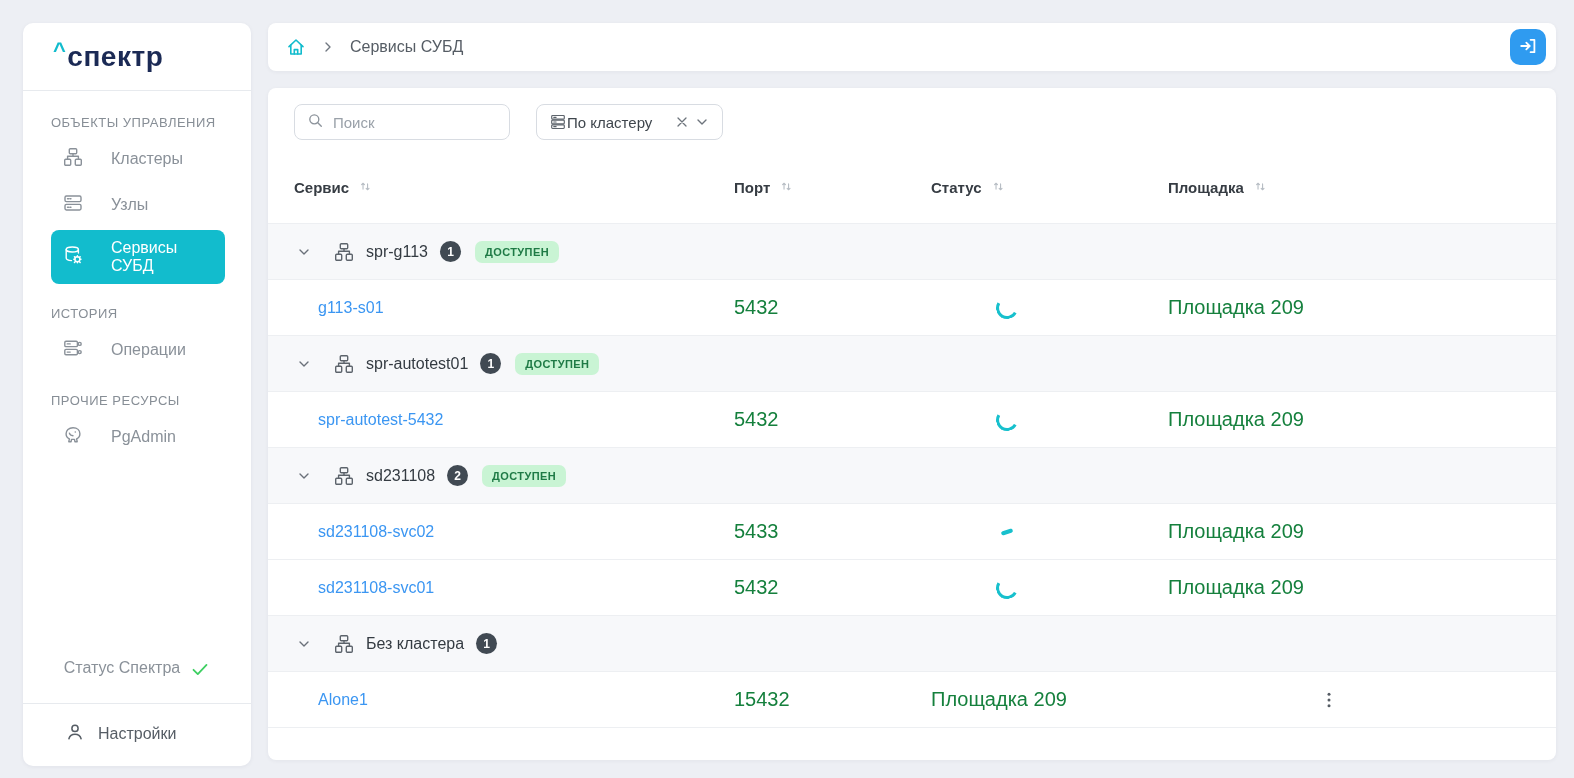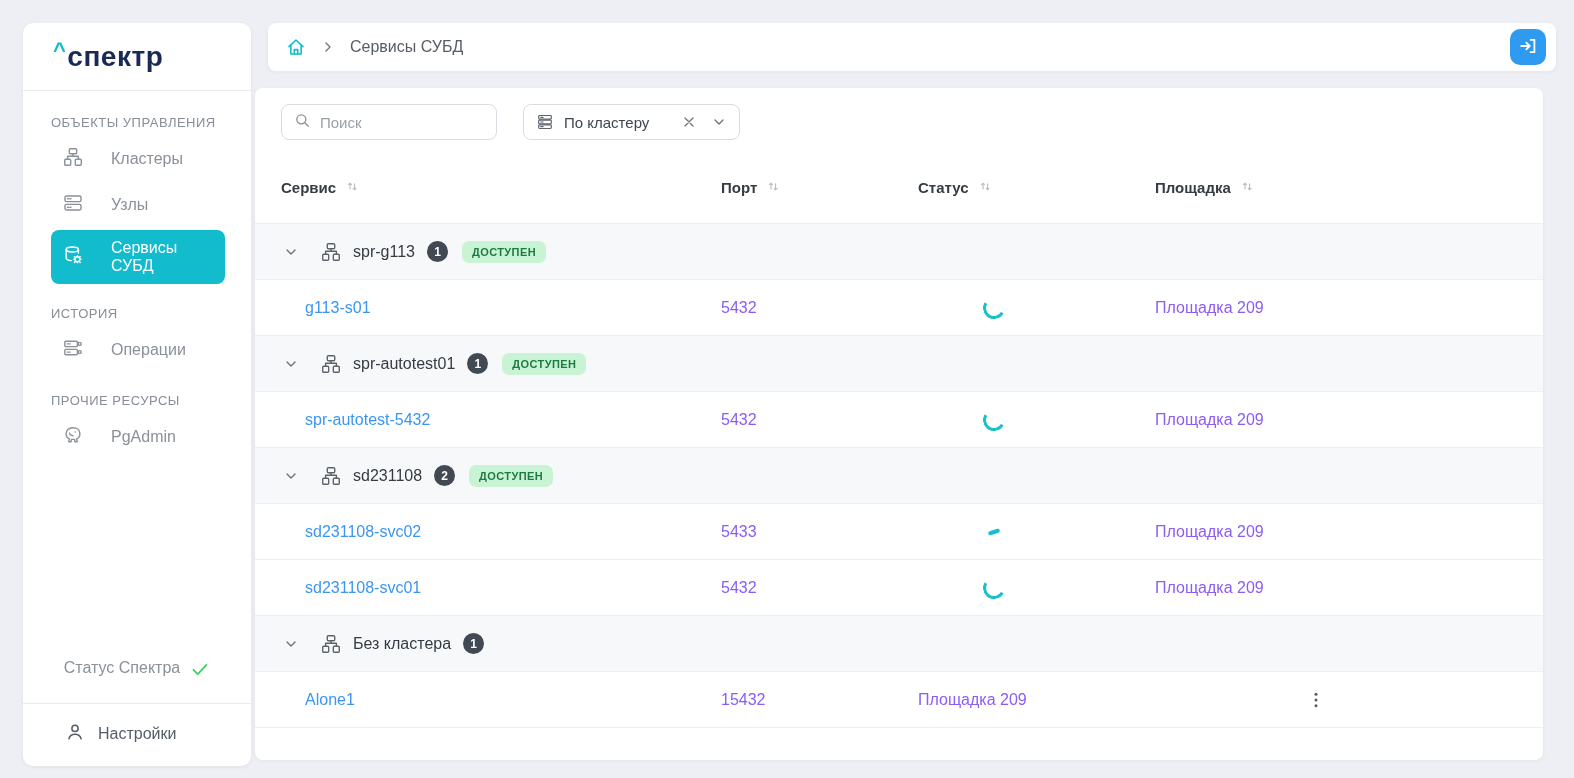--- a/index.html
+++ b/index.html
@@ -40,31 +40,31 @@
     display:flex; align-items:center; padding:0 10px 0 18px;}
   .crumbs{display:flex; align-items:center; gap:14px; flex:1;}
   .crumbs .home svg{width:20px; height:20px; color:var(--accent); display:block; cursor:pointer;}
   .crumbs .chev svg{width:16px; height:16px; color:#707780; display:block;}
   .crumb-label{font-size:16px; color:#565d65;}
   .login-btn{width:36px; height:36px; border-radius:10px; background:var(--btn-blue); border:none;
     display:flex; align-items:center; justify-content:center; cursor:pointer;}
   .login-btn svg{width:20px; height:20px; color:#fff;}
 
   
-  .content{position:absolute; left:255px; top:88px; width:1288px; height:672px; background:#fff;
+  .content{position:absolute; left:268px; top:88px; width:1288px; height:672px; background:#fff;
     border-radius:8px; box-shadow:0 1px 4px rgba(30,40,60,.05); overflow:hidden;}
   .toolbar{display:flex; align-items:center; gap:26px; padding:16px 26px 0 26px;}
   .search-box{display:flex; align-items:center; gap:9px; width:216px; height:36px;
     border:1px solid #d8dce2; border-radius:8px; padding:0 12px; background:#fff;}
   .search-box svg{width:17px; height:17px; color:#8c939b; flex:none;}
   .search-box input{border:none; outline:none; font-size:15px; color:#3f464d; width:100%;
     font-family:"Liberation Sans",sans-serif;}
   .search-box input::placeholder{color:#9aa1a9;}
   .filter-chip{display:flex; align-items:center; height:36px; border:1px solid #d8dce2;
-    border-radius:8px; padding:0 12px; gap:10px; cursor:pointer; background:#fff;}
+    border-radius:8px; padding:0 12px; cursor:pointer; background:#fff;}
   .filter-chip .f-icon svg{width:18px; height:18px; color:#5d646c; display:block;}
   .filter-chip .f-label{font-size:15px; color:#3f464d; margin-right:22px;}
   .filter-chip .f-x svg,.filter-chip .f-ch svg{width:16px; height:16px; color:#6d747c; display:block;}
   .filter-chip .f-x{margin-right:4px; cursor:pointer;}
 
   
   .thead{display:grid; grid-template-columns:440px 197px 237px 322px 56px;
     padding:12px 10px 0 26px; height:84px; align-items:center;
     border-bottom:1px solid var(--row-border);}
   .th{display:flex; align-items:flex-start; gap:10px; font-size:15px; font-weight:bold; color:#363c43; cursor:pointer;}
@@ -75,21 +75,21 @@
   .trow.group .gicon{margin-left:22px;}
   .trow.group .gicon svg{width:20px; height:20px; color:#5d646c; display:block;}
   .gname{margin-left:12px; font-size:16px; color:#343b42;}
   .count{margin-left:12px; min-width:21px; height:21px; border-radius:50%; background:var(--count-bg);
     color:#fff; font-size:12px; font-weight:bold; display:flex; align-items:center; justify-content:center;}
   .pill{margin-left:14px; background:var(--ok-bg); color:var(--ok-text); font-size:11px; font-weight:bold;
     letter-spacing:.4px; border-radius:7px; padding:5px 10px;}
   .trow.svc{display:grid; grid-template-columns:440px 197px 237px 322px 56px;
     padding:0 10px 0 26px; align-items:center;}
   .svc-name{padding-left:24px; font-size:16px; color:var(--link); cursor:pointer;}
-  .svc-port,.svc-site{font-size:16px; color:#8b5cf6;}
+  .svc-port,.svc-site{font-size:20px; color:#15803d;}
   .status-inner{width:152px; display:flex; justify-content:center; align-items:center;}
   .spinner{width:22px; height:22px; border-radius:50%; border:3px solid transparent;
     border-left-color:#17c0cd; border-bottom-color:#17c0cd; transform:rotate(-15deg);}
   .spinner-dash{width:12px; height:4px; border-radius:3px; background:#17c0cd; transform:rotate(-18deg);}
   .stop-badge{background:var(--stop-bg); color:#fff; font-size:11px; font-weight:bold; letter-spacing:.5px;
     border-radius:12px; padding:6px 0; width:152px; text-align:center;}
   .kebab{display:flex; justify-content:center; cursor:pointer;}
   .kebab svg{width:20px; height:20px; color:#555c64;}
 </style>
 </head>

